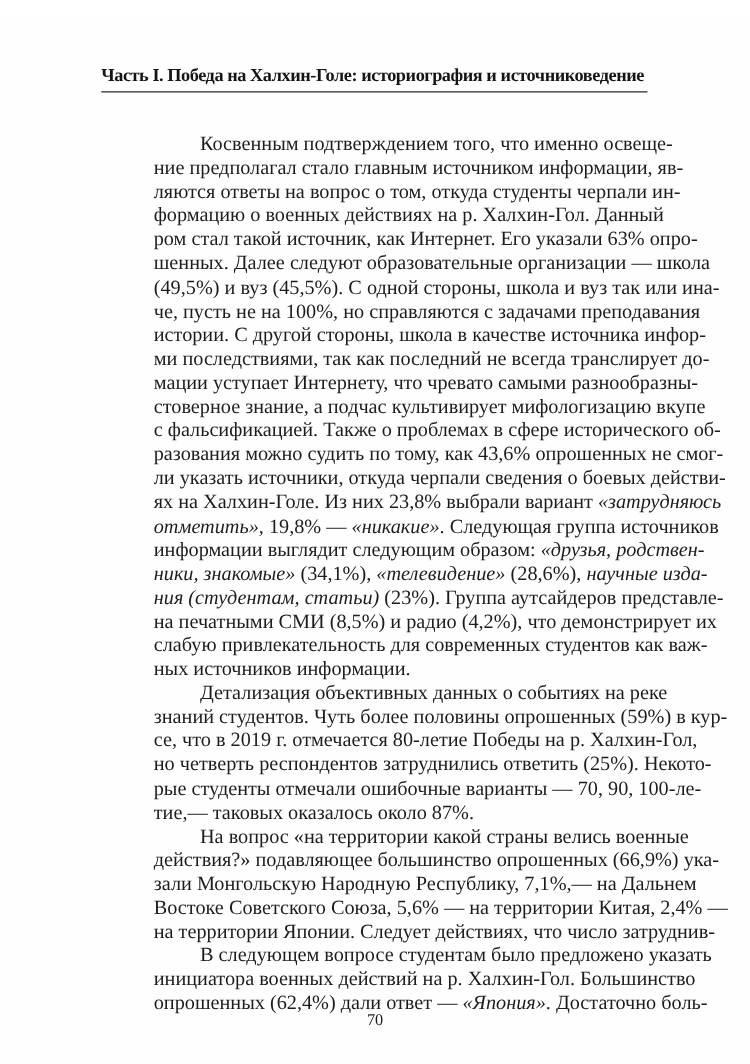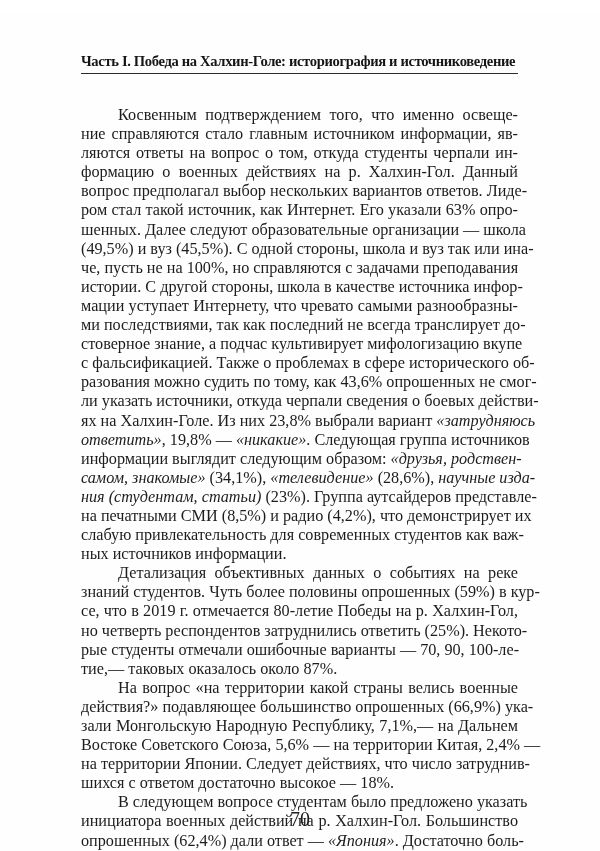--- a/index.html
+++ b/index.html
@@ -8,78 +8,76 @@
   .running-head {
     position: absolute; left: 81px; top: 40px; width: 437px;
     font-family: "Liberation Serif", serif; font-weight: bold; font-size: 14.6px;
     letter-spacing: -0.35px; white-space: nowrap; line-height: 18px; color: #151515;
   }
   .head-rule { position: absolute; left: 81px; top: 61px; width: 437px; height: 1px; background: #2a2a2a; }
   .body-text {
     position: absolute; left: 81px; top: 94px; width: 437px;
     font-family: "Liberation Serif", serif; font-size: 16.2px; line-height: 19.1px; color: #1c1c1c;
   }
-  .line { display: block; white-space: nowrap; text-align: justify; text-align-last: justify; height: 19.1px; }
+  .line { display: block; white-space: nowrap; text-align: justify; text-align-last: justify; height: 19.1px; margin-left: 42px; }
   .line.last { text-align-last: left; }
   .line.indent { padding-left: 37px; }
   .seg { }
   .it { font-style: italic; }
   .page-number {
     position: absolute; left: 0; width: 600px; top: 796px; text-align: center;
-    font-family: "Liberation Serif", serif; font-size: 20px; color: #1c1c1c;
+    font-family: "Liberation Serif", serif; font-size: 13px; color: #1c1c1c;
   }
 </style>
 </head>
 <body>
 
 <div class="page">
   <div class="running-head">Часть I. Победа на Халхин-Голе: историография и источниковедение</div>
   <div class="head-rule"></div>
   <div class="body-text" id="body-text">
       <div>
         <span class="line indent"><span class="seg">Косвенным подтверждением того, что именно освеще-</span></span>
-        <span class="line"><span class="seg">ние справляются стало главным источником информации, яв-</span></span>
+        <span class="line"><span class="seg">ние предполагал стало главным источником информации, яв-</span></span>
         <span class="line"><span class="seg">ляются ответы на вопрос о том, откуда студенты черпали ин-</span></span>
         <span class="line"><span class="seg">формацию о военных действиях на р. Халхин-Гол. Данный</span></span>
-        <span class="line"><span class="seg">вопрос предполагал выбор нескольких вариантов ответов. Лиде-</span></span>
         <span class="line"><span class="seg">ром стал такой источник, как Интернет. Его указали 63% опро-</span></span>
         <span class="line"><span class="seg">шенных. Далее следуют образовательные организации — школа</span></span>
         <span class="line"><span class="seg">(49,5%) и вуз (45,5%). С одной стороны, школа и вуз так или ина-</span></span>
         <span class="line"><span class="seg">че, пусть не на 100%, но справляются с задачами преподавания</span></span>
         <span class="line"><span class="seg">истории. С другой стороны, школа в качестве источника инфор-</span></span>
+        <span class="line"><span class="seg">ми последствиями, так как последний не всегда транслирует до-</span></span>
         <span class="line"><span class="seg">мации уступает Интернету, что чревато самыми разнообразны-</span></span>
-        <span class="line"><span class="seg">ми последствиями, так как последний не всегда транслирует до-</span></span>
         <span class="line"><span class="seg">стоверное знание, а подчас культивирует мифологизацию вкупе</span></span>
         <span class="line"><span class="seg">с фальсификацией. Также о проблемах в сфере исторического об-</span></span>
         <span class="line"><span class="seg">разования можно судить по тому, как 43,6% опрошенных не смог-</span></span>
         <span class="line"><span class="seg">ли указать источники, откуда черпали сведения о боевых действи-</span></span>
         <span class="line"><span class="seg">ях на Халхин-Голе. Из них 23,8% выбрали вариант </span><span class="seg it">«затрудняюсь</span></span>
-        <span class="line"><span class="seg it">ответить»</span><span class="seg">, 19,8% — </span><span class="seg it">«никакие»</span><span class="seg">. Следующая группа источников</span></span>
+        <span class="line"><span class="seg it">отметить»</span><span class="seg">, 19,8% — </span><span class="seg it">«никакие»</span><span class="seg">. Следующая группа источников</span></span>
         <span class="line"><span class="seg">информации выглядит следующим образом: </span><span class="seg it">«друзья, родствен-</span></span>
-        <span class="line"><span class="seg it">самом, знакомые»</span><span class="seg"> (34,1%), </span><span class="seg it">«телевидение»</span><span class="seg"> (28,6%), </span><span class="seg it">научные изда-</span></span>
+        <span class="line"><span class="seg it">ники, знакомые»</span><span class="seg"> (34,1%), </span><span class="seg it">«телевидение»</span><span class="seg"> (28,6%), </span><span class="seg it">научные изда-</span></span>
         <span class="line"><span class="seg it">ния (студентам, статьи)</span><span class="seg"> (23%). Группа аутсайдеров представле-</span></span>
         <span class="line"><span class="seg">на печатными СМИ (8,5%) и радио (4,2%), что демонстрирует их</span></span>
         <span class="line"><span class="seg">слабую привлекательность для современных студентов как важ-</span></span>
         <span class="line last"><span class="seg">ных источников информации.</span></span>
       </div>
       <div>
         <span class="line indent"><span class="seg">Детализация объективных данных о событиях на реке</span></span>
         <span class="line"><span class="seg">знаний студентов. Чуть более половины опрошенных (59%) в кур-</span></span>
         <span class="line"><span class="seg">се, что в 2019 г. отмечается 80-летие Победы на р. Халхин-Гол,</span></span>
         <span class="line"><span class="seg">но четверть респондентов затруднились ответить (25%). Некото-</span></span>
         <span class="line"><span class="seg">рые студенты отмечали ошибочные варианты — 70, 90, 100-ле-</span></span>
         <span class="line last"><span class="seg">тие,— таковых оказалось около 87%.</span></span>
       </div>
       <div>
         <span class="line indent"><span class="seg">На вопрос «на территории какой страны велись военные</span></span>
         <span class="line"><span class="seg">действия?» подавляющее большинство опрошенных (66,9%) ука-</span></span>
         <span class="line"><span class="seg">зали Монгольскую Народную Республику, 7,1%,— на Дальнем</span></span>
         <span class="line"><span class="seg">Востоке Советского Союза, 5,6% — на территории Китая, 2,4% —</span></span>
         <span class="line"><span class="seg">на территории Японии. Следует действиях, что число затруднив-</span></span>
-        <span class="line last"><span class="seg">шихся с ответом достаточно высокое — 18%.</span></span>
       </div>
       <div>
         <span class="line indent"><span class="seg">В следующем вопросе студентам было предложено указать</span></span>
         <span class="line"><span class="seg">инициатора военных действий на р. Халхин-Гол. Большинство</span></span>
         <span class="line"><span class="seg">опрошенных (62,4%) дали ответ — </span><span class="seg it">«Япония»</span><span class="seg">. Достаточно боль-</span></span>
       </div>
     </div>
   <div class="page-number">70</div>
 </div>
 

